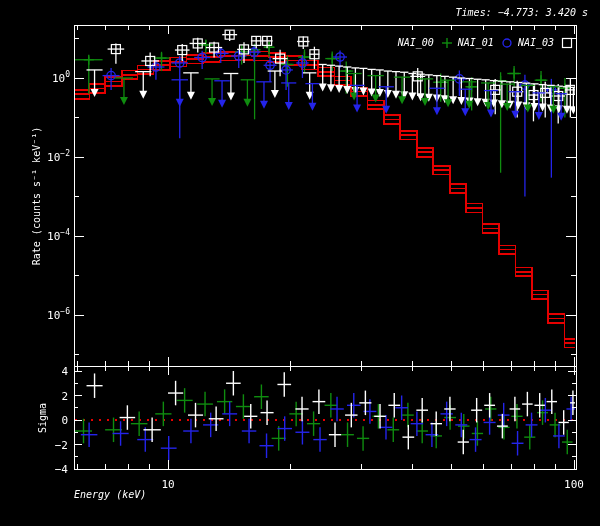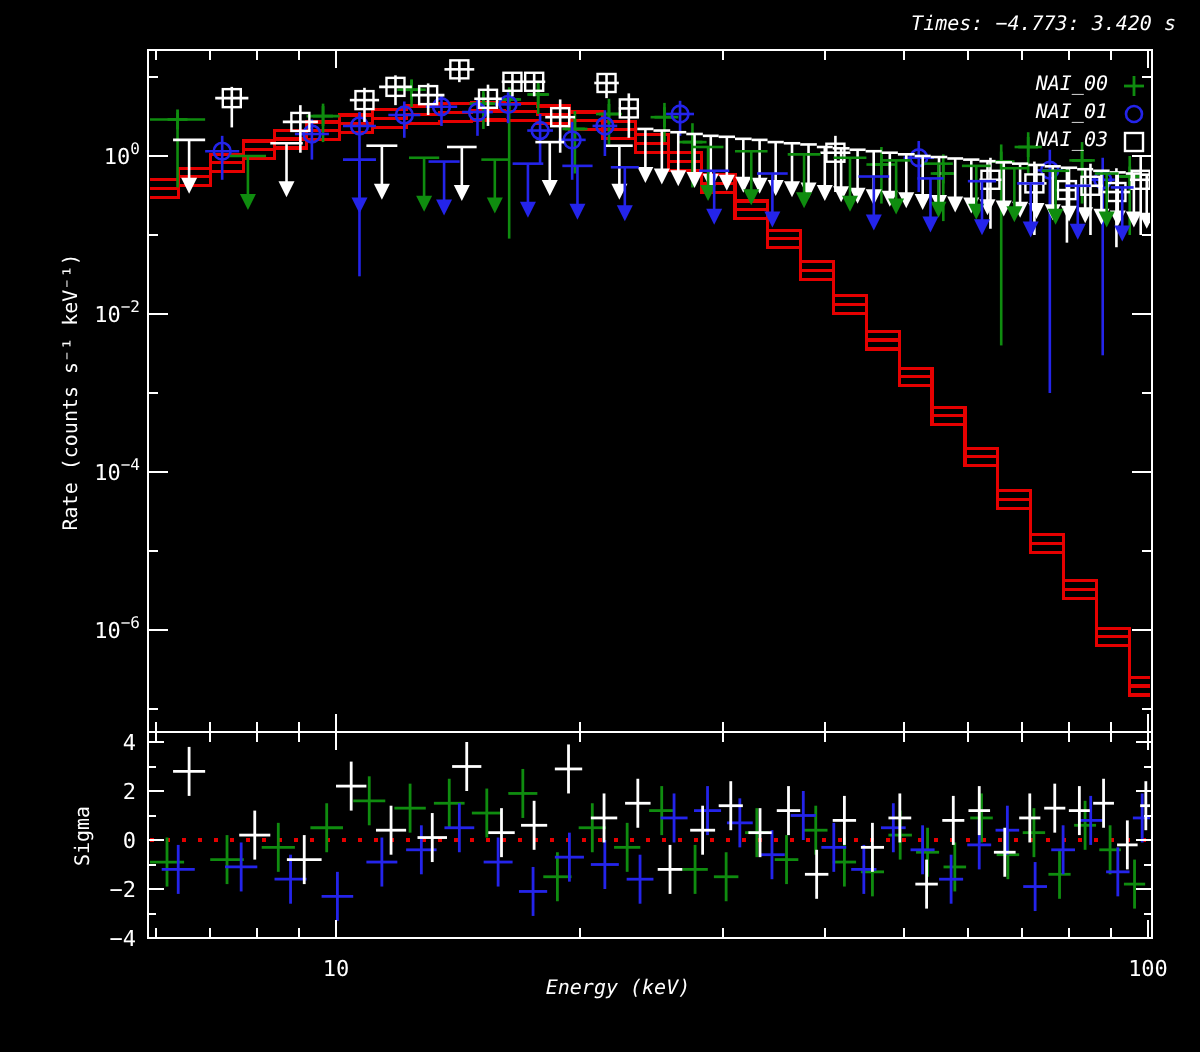--- a/index.html
+++ b/index.html
@@ -1,25 +1,25 @@
 <!DOCTYPE html>
 <html><head>
 <meta charset="utf-8">
 <style>
   html,body{margin:0;padding:0;background:#000;}
   #screen{position:relative;width:600px;height:526px;background:#000;overflow:hidden;
           font-family:"DejaVu Sans Mono","Liberation Mono",monospace;color:#fff;}
   #plot-svg{position:absolute;left:0;top:0;}
   .overlay{position:absolute;font-size:10px;line-height:12px;white-space:nowrap;font-style:italic;}
   #title{top:7px;right:12px;color:#fff;}
-  #legend{top:37px;right:24px;display:flex;flex-direction:column;gap:2px;align-items:flex-end;}
+  #legend{top:37px;right:24px;display:flex;flex-direction:row;gap:2px;align-items:flex-end;}
   .legend-row{display:flex;align-items:center;height:12px;}
   .legend-label{font-size:10px;}
   .legend-icon{width:18px;height:14px;margin-left:4px;display:inline-block;}
-  #xlabel{left:58px;width:502px;top:489px;text-align:center;}
+  #xlabel{left:74px;width:502px;top:489px;}
   .vlabel{position:absolute;transform:translate(-50%,-50%) rotate(-90deg);font-size:10px;white-space:nowrap;}
   #ylabel-main{left:36px;top:196px;}
   #ylabel-sigma{left:42px;top:418px;}
 </style>
 </head>
 <body>
 
 <div id="screen">
   <svg id="plot-svg" width="600" height="526">
       <defs>

